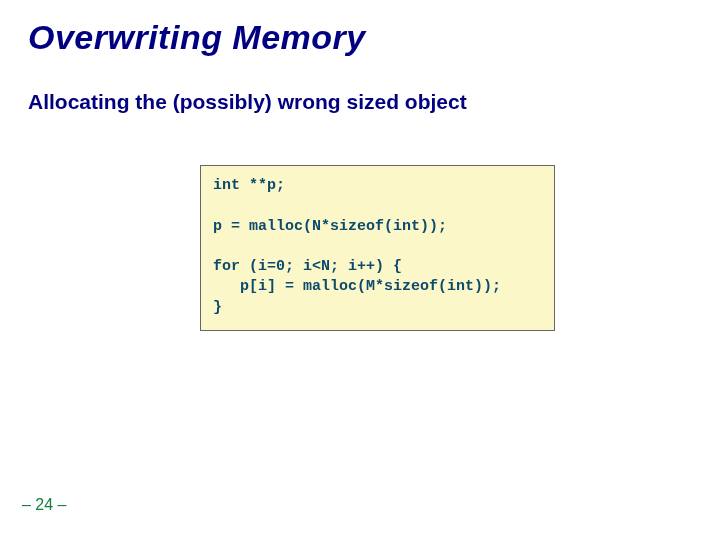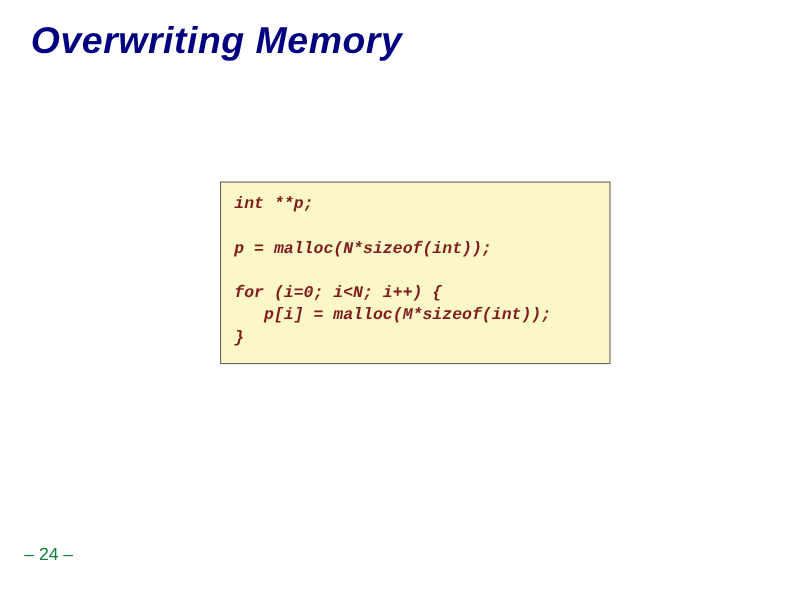--- a/index.html
+++ b/index.html
@@ -44,38 +44,38 @@
     background: #fcf7c8;
     border: 1px solid #666;
     box-sizing: border-box;
     padding: 10px 12px 12px 12px;
   }
   .code-box pre {
     margin: 0;
     font-family: "Courier New", Courier, monospace;
     font-size: 15px;
     font-weight: bold;
-    color: #7f1d1d;
+    color: #0c4a6e;
     white-space: pre;
     line-height: 1.35;
-    font-style: italic;
   }
   .page-num {
     position: absolute;
     bottom: 26px;
     left: 22px;
     font-size: 16px;
     color: #15803d;
   }
 </style>
 </head>
 <body>
 
 <div class="slide">
   <div class="title">Overwriting Memory</div>
+  <div class="subtitle">Allocating the (possibly) wrong sized object</div>
   <div class="code-box">
     <pre>int **p;
 
 p = malloc(N*sizeof(int));
 
 for (i=0; i&lt;N; i++) {
    p[i] = malloc(M*sizeof(int));
 }</pre>
   </div>
   <div class="page-num">– 24 –</div>

